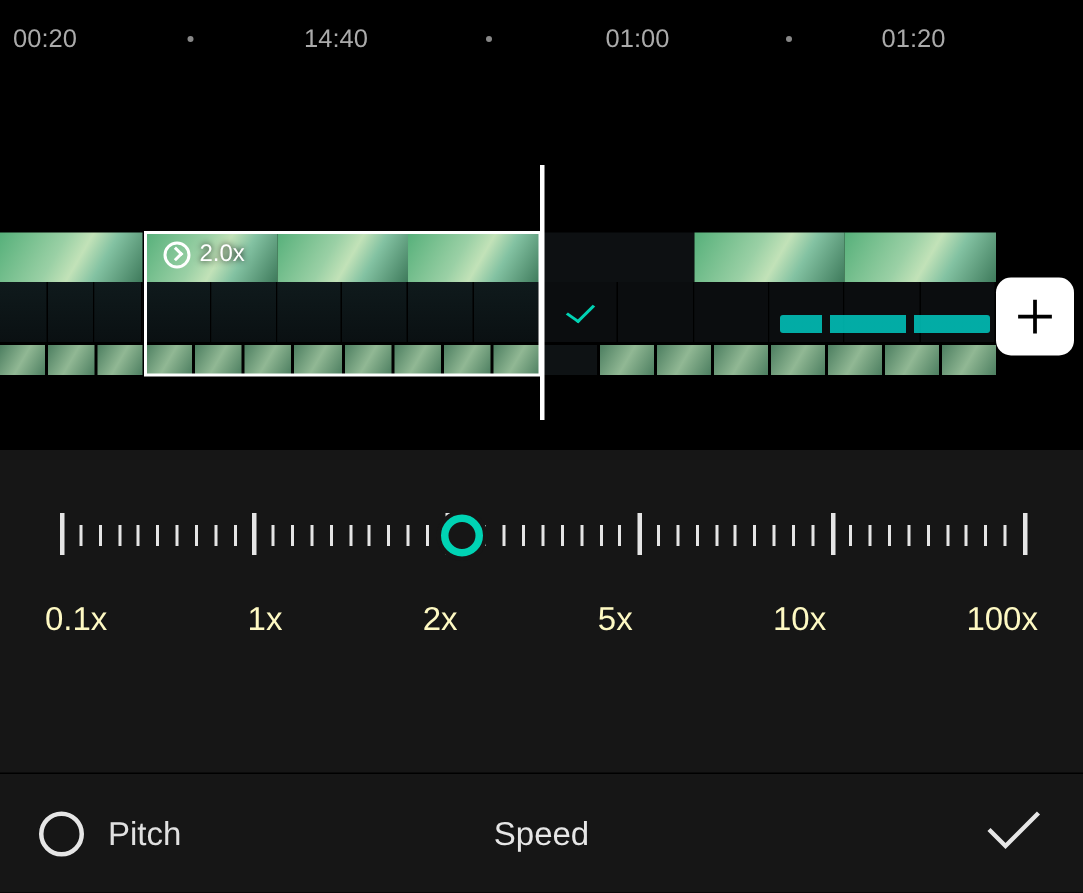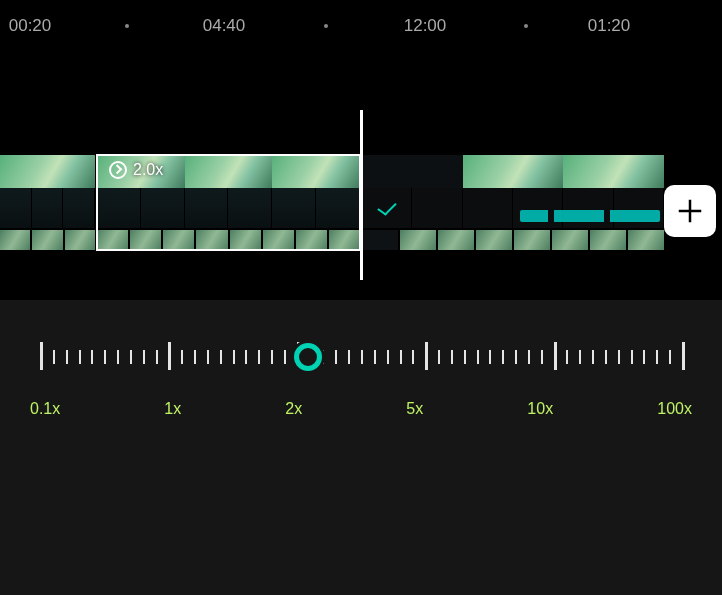--- a/index.html
+++ b/index.html
@@ -43,41 +43,41 @@
   .add-btn svg { width:30px; height:30px; }
 
   
   .speed-panel { flex:1; background:#161616; display:flex; flex-direction:column; padding-top: 30px;}
   .speed-value { text-align:center; font-size: 26px; color:#fff; font-weight:400; margin-bottom: 18px;}
   .scale-wrap { position:relative; height: 54px; margin: 0 30px; }
   .ticks { position:absolute; left:10px; right:10px; top:6px; height:40px; }
   .tick { position:absolute; top:14px; width:2px; height:14px; background:#e5e5e5; }
   .tick.major { top:6px; height:28px; width:3px; }
   .knob { position:absolute; top:50%; transform:translate(-50%,-50%); width:28px; height:28px; border:5px solid #00d3b4; border-radius:50%; background:#161616; box-shadow:0 0 0 3px #161616;}
-  .scale-labels { display:flex; justify-content:space-between; margin: 16px 30px 0; font-size:16px; color:#bef264; }
+  .scale-labels { display:flex; justify-content:space-between; margin: 16px 30px 0; font-size:22px; color:#fef9c3; }
 
   .footer { height: 80px; margin-top: auto; border-top:1px solid #000; display:flex; align-items:center; padding: 0 26px; background:#161616;}
   .pitch { display:flex; align-items:center; gap:16px; }
   .pitch-circle { width:30px;height:30px;border:3px solid #e6e6e6;border-radius:50%; }
   .pitch-label { font-size:22px; color:#e0e0e0; }
   .footer-title { font-size:22px; color:#e6e6e6; position:absolute; left:50%; transform:translateX(-50%); }
   .confirm { margin-left:auto; }
   .confirm svg { width:44px; height:44px; }
 </style>
 </head>
 <body>
 
 <div class="root">
 
   <div class="time-ruler">
     <span class="lbl" style="left:30px">00:20</span>
     <span class="dot" style="left:127px"></span>
-    <span class="lbl" style="left:224px">04:40</span>
+    <span class="lbl" style="left:224px">14:40</span>
     <span class="dot" style="left:326px"></span>
-    <span class="lbl" style="left:425px">12:00</span>
+    <span class="lbl" style="left:425px">01:00</span>
     <span class="dot" style="left:526px"></span>
     <span class="lbl" style="left:609px">01:20</span>
   </div>
 
   <div class="timeline-wrap">
     <div class="tracks">
       <div class="clip clip-a">
         <div class="thumbs">
             <div class="thumb"></div>
           </div>
@@ -215,15 +215,27 @@
     </div>
     <div class="scale-labels">
       <span>0.1x</span>
       <span>1x</span>
       <span>2x</span>
       <span>5x</span>
       <span>10x</span>
       <span>100x</span>
     </div>
 
+    <div class="footer" style="position:relative;">
+      <div class="pitch">
+        <div class="pitch-circle"></div>
+        <div class="pitch-label">Pitch</div>
+      </div>
+      <div class="footer-title">Speed</div>
+      <div class="confirm">
+        <svg viewBox="0 0 24 24">
+            <path d="M4 12 L10 18 L22 6" stroke="#e6e6e6" stroke-width="1.6" fill="none"></path>
+          </svg>
+      </div>
+    </div>
   </div>
 
 </div>
 
 </body></html>

